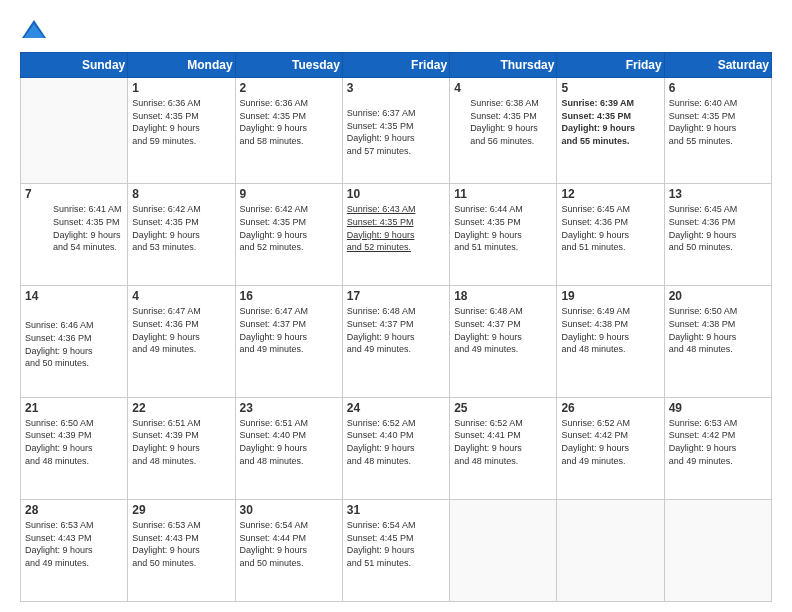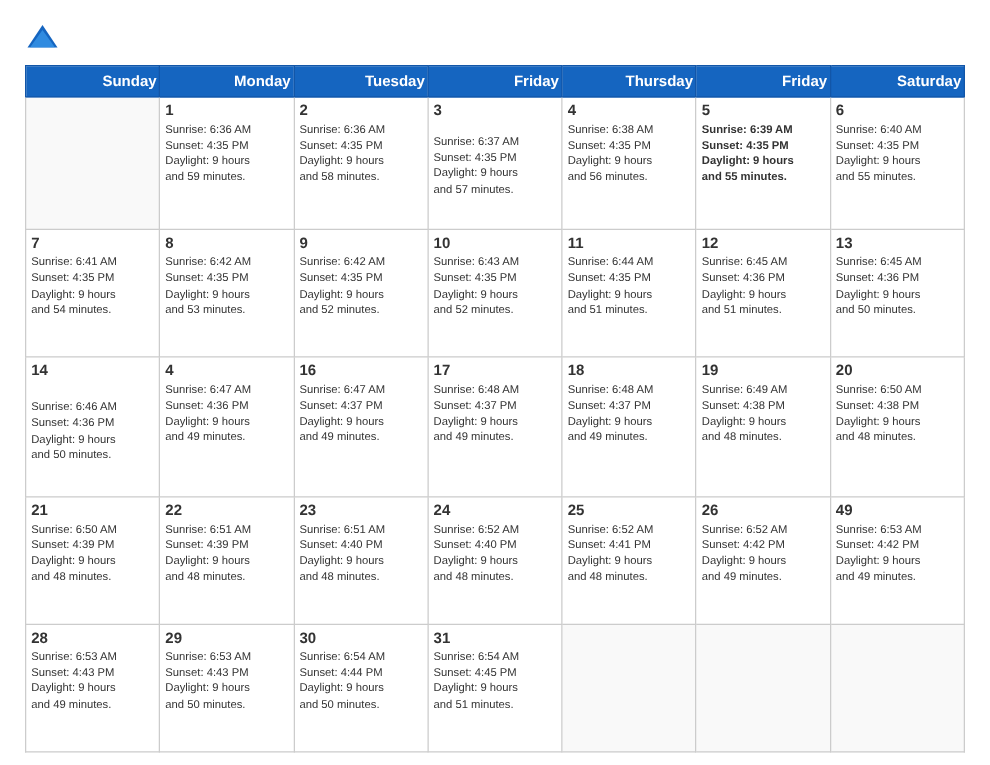--- a/index.html
+++ b/index.html
@@ -142,21 +142,21 @@
           </td>
           <td>
             <span class="day-number">3</span>
             <div class="day-info" style="white-space: pre-line; margin-top: 12px;">Sunrise: 6:37 AM
 Sunset: 4:35 PM
 Daylight: 9 hours
 and 57 minutes.</div>
           </td>
           <td>
             <span class="day-number">4</span>
-            <div class="day-info" style="white-space: pre-line;">Sunrise: 6:38 AM
+            <div class="day-info" style="white-space: pre-line; margin-left: 16px;">Sunrise: 6:38 AM
 Sunset: 4:35 PM
 Daylight: 9 hours
 and 56 minutes.</div>
           </td>
           <td>
             <span class="day-number">5</span>
             <div class="day-info" style="white-space: pre-line; font-weight: bold;">Sunrise: 6:39 AM
 Sunset: 4:35 PM
 Daylight: 9 hours
 and 55 minutes.</div>
@@ -165,42 +165,42 @@
             <span class="day-number">6</span>
             <div class="day-info" style="white-space: pre-line;">Sunrise: 6:40 AM
 Sunset: 4:35 PM
 Daylight: 9 hours
 and 55 minutes.</div>
           </td>
         </tr>
         <tr>
           <td>
             <span class="day-number">7</span>
-            <div class="day-info" style="white-space: pre-line;">Sunrise: 6:41 AM
+            <div class="day-info" style="white-space: pre-line; margin-left: 28px;">Sunrise: 6:41 AM
 Sunset: 4:35 PM
 Daylight: 9 hours
 and 54 minutes.</div>
           </td>
           <td>
             <span class="day-number">8</span>
             <div class="day-info" style="white-space: pre-line;">Sunrise: 6:42 AM
 Sunset: 4:35 PM
 Daylight: 9 hours
 and 53 minutes.</div>
           </td>
           <td>
             <span class="day-number">9</span>
             <div class="day-info" style="white-space: pre-line;">Sunrise: 6:42 AM
 Sunset: 4:35 PM
 Daylight: 9 hours
 and 52 minutes.</div>
           </td>
           <td>
             <span class="day-number">10</span>
-            <div class="day-info" style="white-space: pre-line;">Sunrise: 6:43 AM
+            <div class="day-info" style="white-space: pre-line; text-decoration: underline;">Sunrise: 6:43 AM
 Sunset: 4:35 PM
 Daylight: 9 hours
 and 52 minutes.</div>
           </td>
           <td>
             <span class="day-number">11</span>
             <div class="day-info" style="white-space: pre-line;">Sunrise: 6:44 AM
 Sunset: 4:35 PM
 Daylight: 9 hours
 and 51 minutes.</div>

